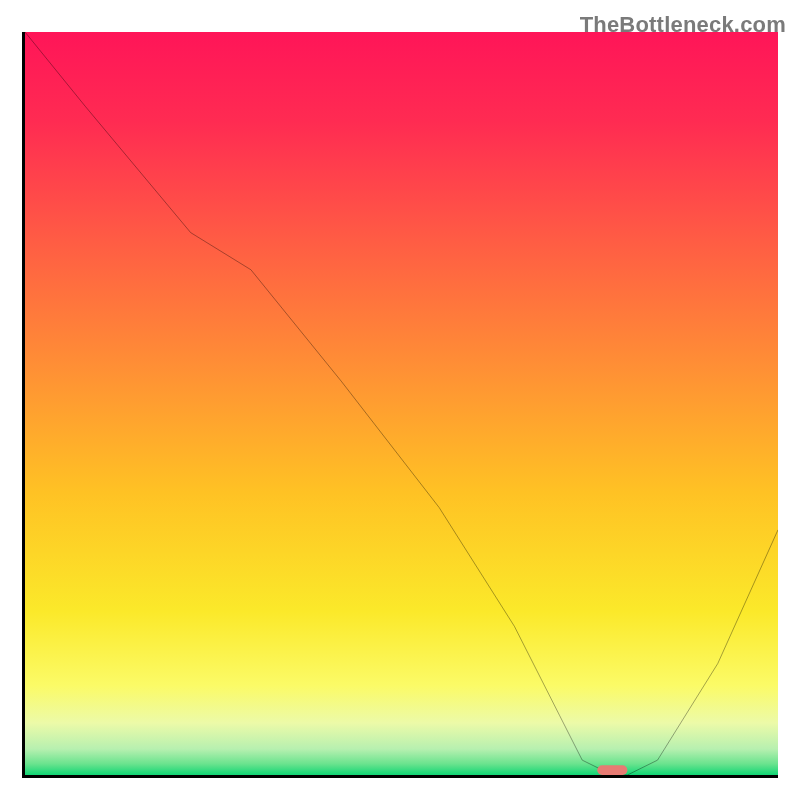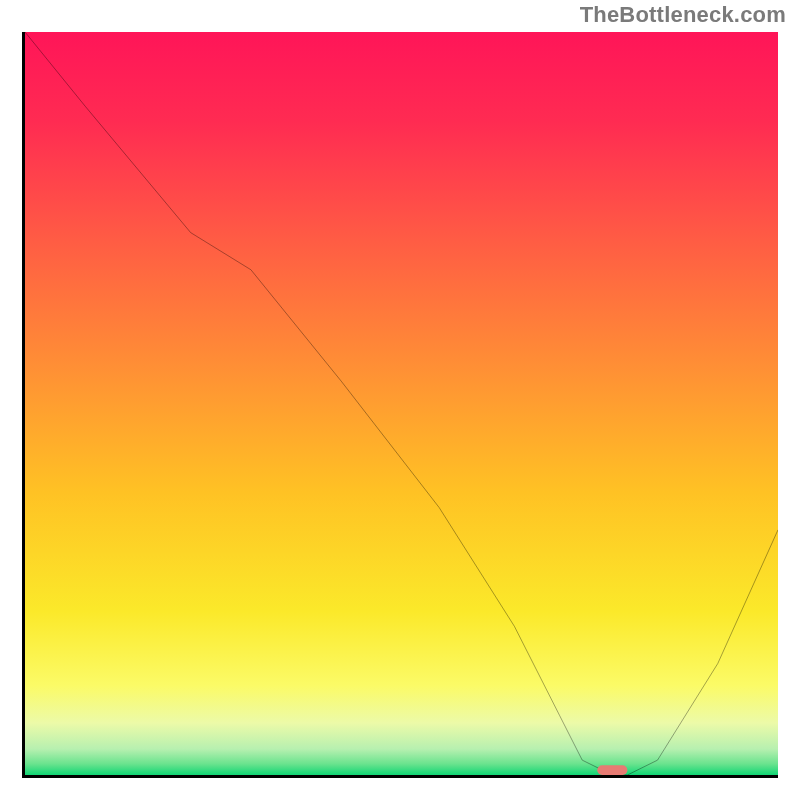--- a/index.html
+++ b/index.html
@@ -11,21 +11,21 @@
     font-family: Arial, Helvetica, sans-serif;
   }
   .frame {
     position: relative;
     width: 800px;
     height: 800px;
     box-sizing: border-box;
   }
   .watermark {
     position: absolute;
-    top: 2px;
+    top: 12px;
     right: 14px;
     font-size: 22px;
     font-weight: 600;
     color: #7a7a7a;
     letter-spacing: 0.2px;
     z-index: 10;
   }
   .plot-area {
     position: absolute;
     left: 22px;

